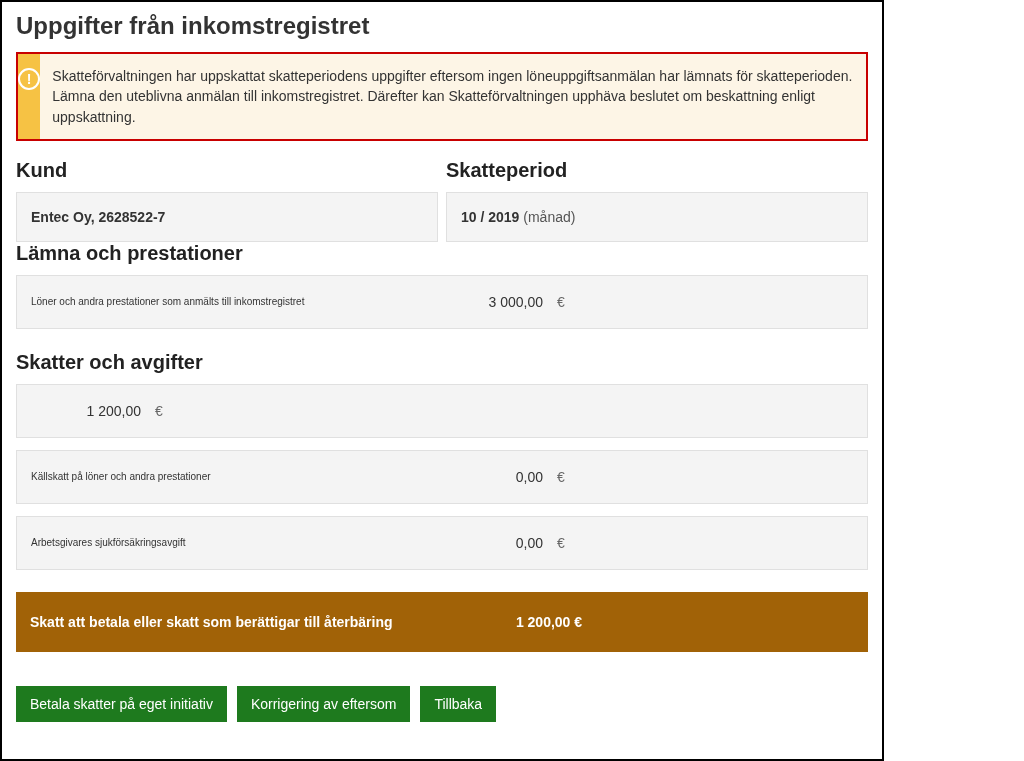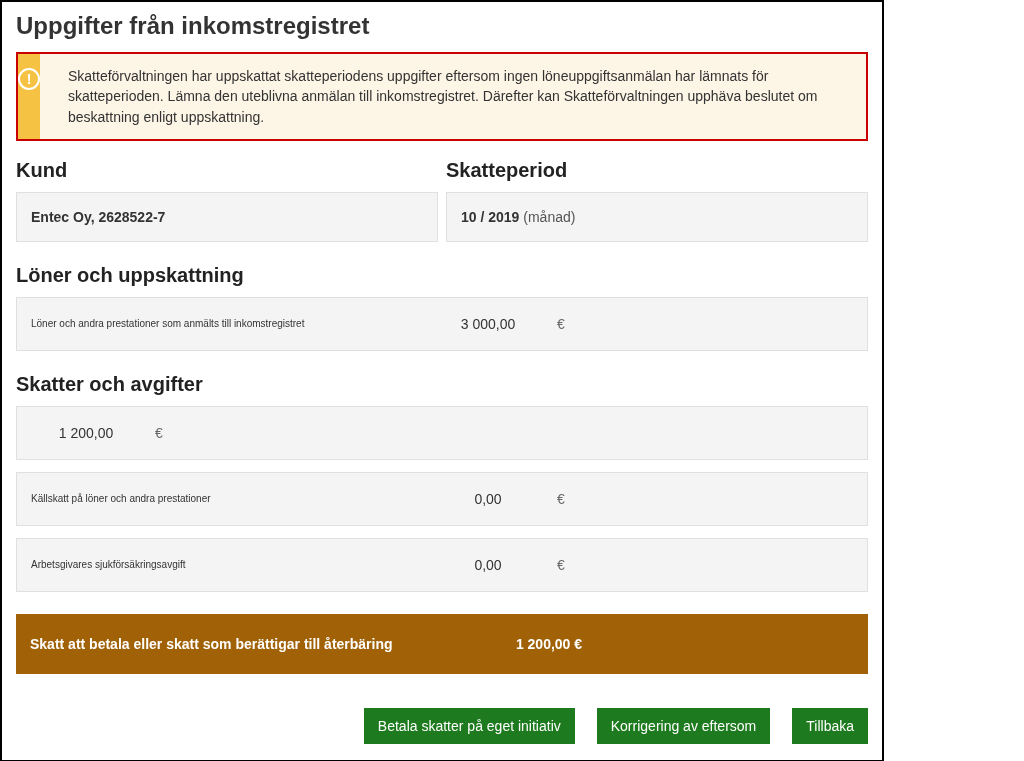--- a/index.html
+++ b/index.html
@@ -45,29 +45,28 @@
     align-items: center;
     justify-content: center;
   }
   .alert-icon-circle span {
     color: #fff;
     font-weight: bold;
     font-size: 14px;
     line-height: 1;
   }
   .alert-text {
-    padding: 12px 28px;
+    padding: 12px 12px;
     font-size: 14px;
     color: #333;
     line-height: 1.45;
   }
   .two-col {
     display: flex;
     gap: 8px;
-    margin-bottom: 22px;
   }
   .col { flex: 1; }
   .section-heading {
     font-size: 20px;
     font-weight: bold;
     color: #222;
     margin-bottom: 10px;
   }
   .info-box {
     background: #f4f4f4;
@@ -87,21 +86,21 @@
     padding: 18px 14px;
     margin-bottom: 12px;
   }
   .data-label {
     flex: 1 1 auto;
     font-size: 10px;
     color: #333;
   }
   .data-amount {
     width: 110px;
-    text-align: center;
+    text-align: right;
     font-size: 14px;
     color: #333;
   }
   .data-currency {
     width: 40px;
     text-align: left;
     padding-left: 14px;
     color: #666;
     font-size: 14px;
   }
@@ -120,22 +119,21 @@
     margin-bottom: 34px;
   }
   .total-label { flex: 1 1 auto; }
   .total-amount {
     width: 150px;
     text-align: center;
   }
   .total-trail { width: 230px; }
   .button-row {
     display: flex;
-    justify-content: flex-end;
-    gap: 22px;
+    gap: 10px;
   }
   .btn {
     background: #1e7a1e;
     color: #fff;
     border: none;
     padding: 10px 14px;
     font-size: 14px;
     cursor: pointer;
     font-family: inherit;
   }
@@ -166,21 +164,21 @@
     <div class="col">
       <div class="section-heading">Skatteperiod</div>
       <div class="info-box">
         <span class="strong">10 / 2019</span>
         <span class="muted">(månad)</span>
       </div>
     </div>
   </div>
 
   <div class="data-section">
-    <div class="section-heading">Löner och uppskattning</div>
+    <div class="section-heading">Lämna och prestationer</div>
     <div class="data-row">
       <div class="data-label">Löner och andra prestationer som anmälts till inkomstregistret</div>
       <div class="data-amount">3 000,00</div>
       <div class="data-currency">€</div>
       <div class="data-trail"></div>
     </div>
   </div>
 
   <div class="data-section">
     <div class="section-heading">Skatter och avgifter</div>

